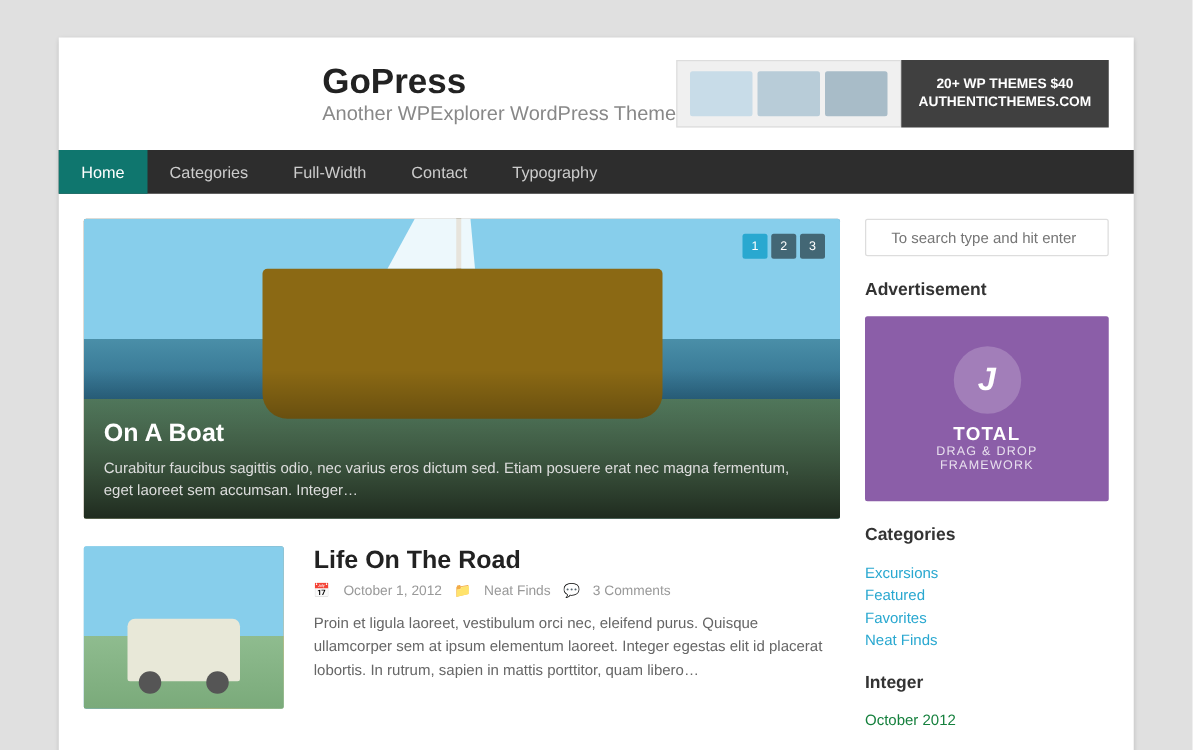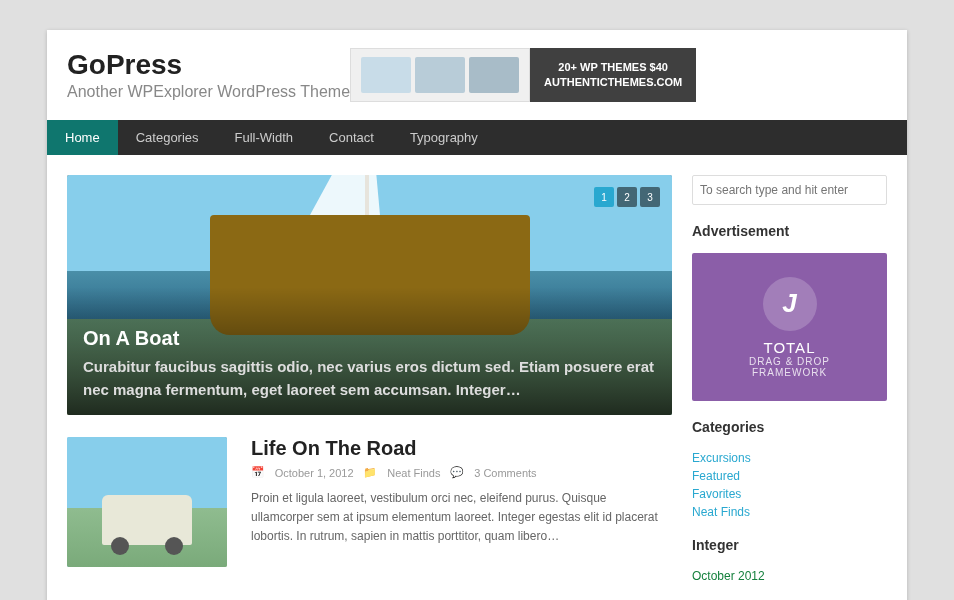--- a/index.html
+++ b/index.html
@@ -13,21 +13,21 @@
       max-width: 860px;
       margin: 30px auto;
       background: #fff;
       box-shadow: 0 1px 4px rgba(0,0,0,0.2);
     }
     
     .site-header {
       padding: 18px 20px;
       display: flex;
       align-items: center;
-      justify-content: flex-start;
+      justify-content: flex-end;
     }
     .site-title {
       font-size: 28px;
       font-weight: bold;
       color: #222;
     }
     .site-tagline {
       font-size: 16px;
       color: #888;
       margin-top: 2px;
@@ -160,24 +160,23 @@
       background: linear-gradient(transparent, rgba(0,0,0,0.75));
       padding: 40px 16px 14px;
       color: #fff;
     }
     .slider-caption-title {
       font-size: 20px;
       font-weight: bold;
       margin-bottom: 6px;
     }
     .slider-caption-text {
-      font-size: 15px;
+      font-size: 12px;
       color: #ddd;
       line-height: 1.5;
-      font-weight: bold;
     }
     .slider-dots {
       position: absolute;
       top: 12px;
       right: 12px;
       display: flex;
       gap: 3px;
     }
     .slider-dot {
       width: 20px;
@@ -262,21 +261,21 @@
       align-items: center;
     }
     .post-excerpt {
       font-size: 12px;
       color: #666;
       line-height: 1.6;
     }
     
     .search-box {
       width: 100%;
-      padding: 7px 7px;
+      padding: 7px 20px;
       border: 1px solid #ddd;
       border-radius: 2px;
       font-size: 12px;
       color: #a21caf;
       margin-bottom: 18px;
     }
     .sidebar-section-title {
       font-size: 14px;
       font-weight: bold;
       color: #333;
@@ -304,21 +303,21 @@
       align-items: center;
       justify-content: center;
       font-size: 26px;
       font-style: italic;
       font-weight: bold;
       margin-bottom: 8px;
       color: #fff;
     }
     .ad-title {
       font-size: 15px;
-      font-weight: normal;
+      font-weight: bold;
       letter-spacing: 1px;
     }
     .ad-sub {
       font-size: 10px;
       letter-spacing: 1px;
       text-align: center;
       color: rgba(255,255,255,0.8);
     }
     .categories-section {
       margin-bottom: 16px;

